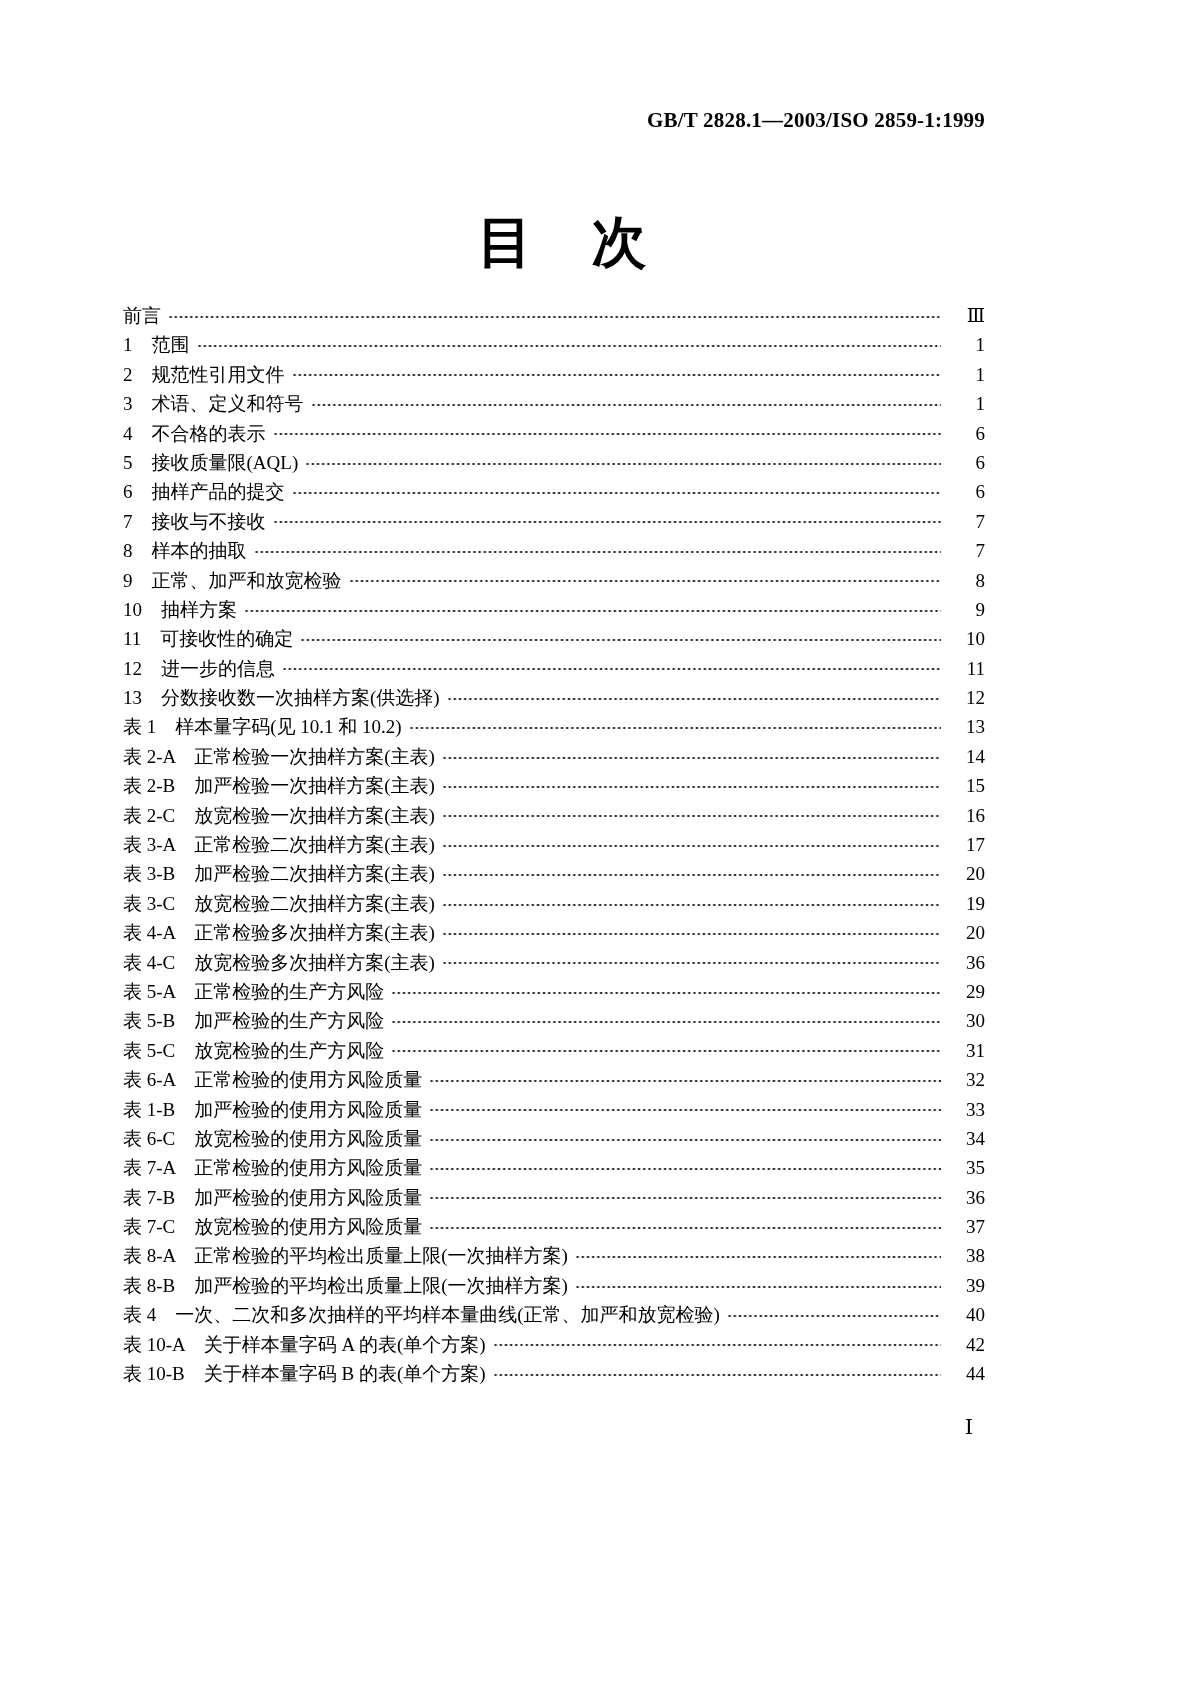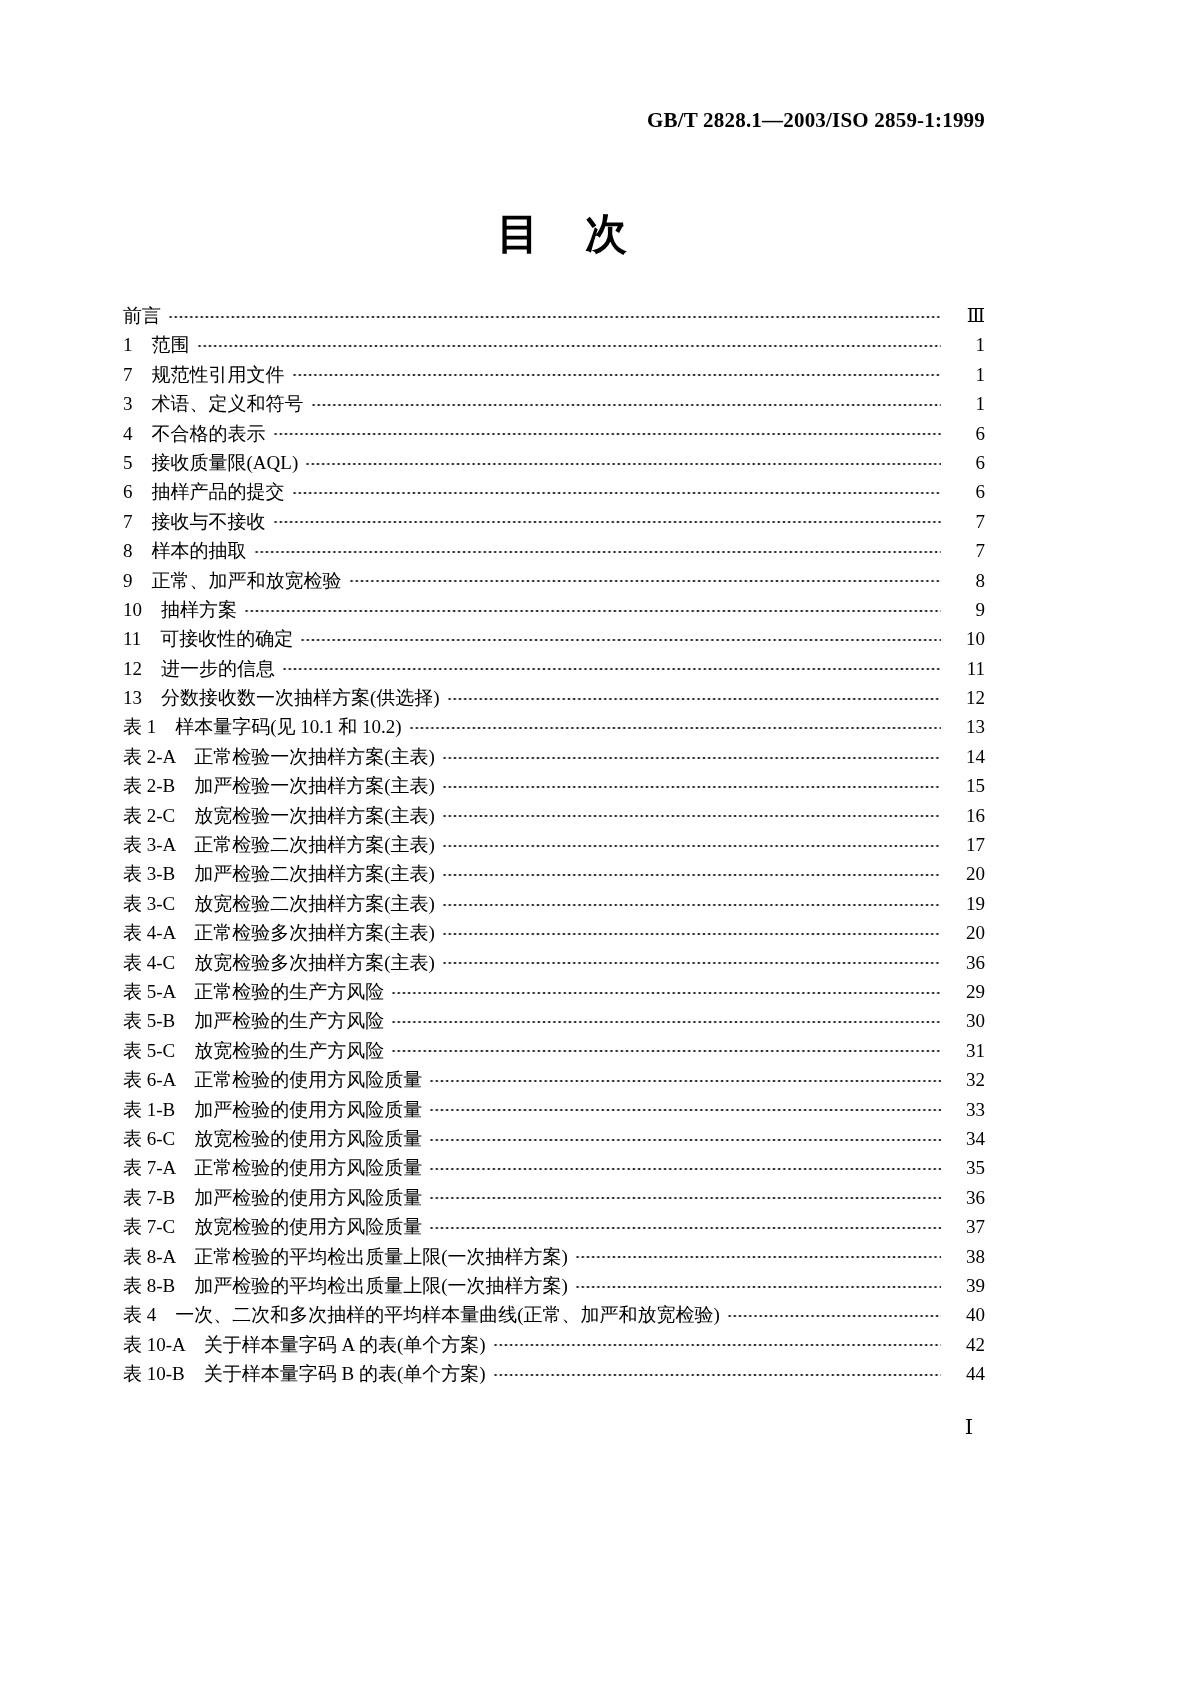--- a/index.html
+++ b/index.html
@@ -27,35 +27,35 @@
     font-weight: 700;
     letter-spacing: 0.2px;
     white-space: nowrap;
   }
   .doc-title {
     position: absolute;
     top: 206px;
     left: 141px;
     right: 206px;
     text-align: center;
-    font-size: 42px;
+    font-size: 55px;
     font-weight: 700;
     font-family: "Liberation Sans", "DejaVu Sans", sans-serif;
     letter-spacing: 2px;
     white-space: nowrap;
   }
   .toc {
     position: absolute;
     top: 301px;
     left: 123px;
     right: 206px;
   }
   .toc-row {
     display: flex;
-    align-items: flex-start;
+    align-items: flex-end;
     height: 29.4px;
     font-size: 19px;
     line-height: 29.4px;
   }
   .toc-label {
     white-space: nowrap;
     flex: 0 0 auto;
   }
   .toc-leader {
     flex: 1 1 auto;
@@ -101,21 +101,21 @@
         <span class="toc-page">Ⅲ</span>
       </div>
 
       <div class="toc-row">
         <span class="toc-label">1　范围</span>
         <span class="toc-leader"></span>
         <span class="toc-page">1</span>
       </div>
 
       <div class="toc-row">
-        <span class="toc-label">7　规范性引用文件</span>
+        <span class="toc-label">2　规范性引用文件</span>
         <span class="toc-leader"></span>
         <span class="toc-page">1</span>
       </div>
 
       <div class="toc-row">
         <span class="toc-label">3　术语、定义和符号</span>
         <span class="toc-leader"></span>
         <span class="toc-page">1</span>
       </div>
 

